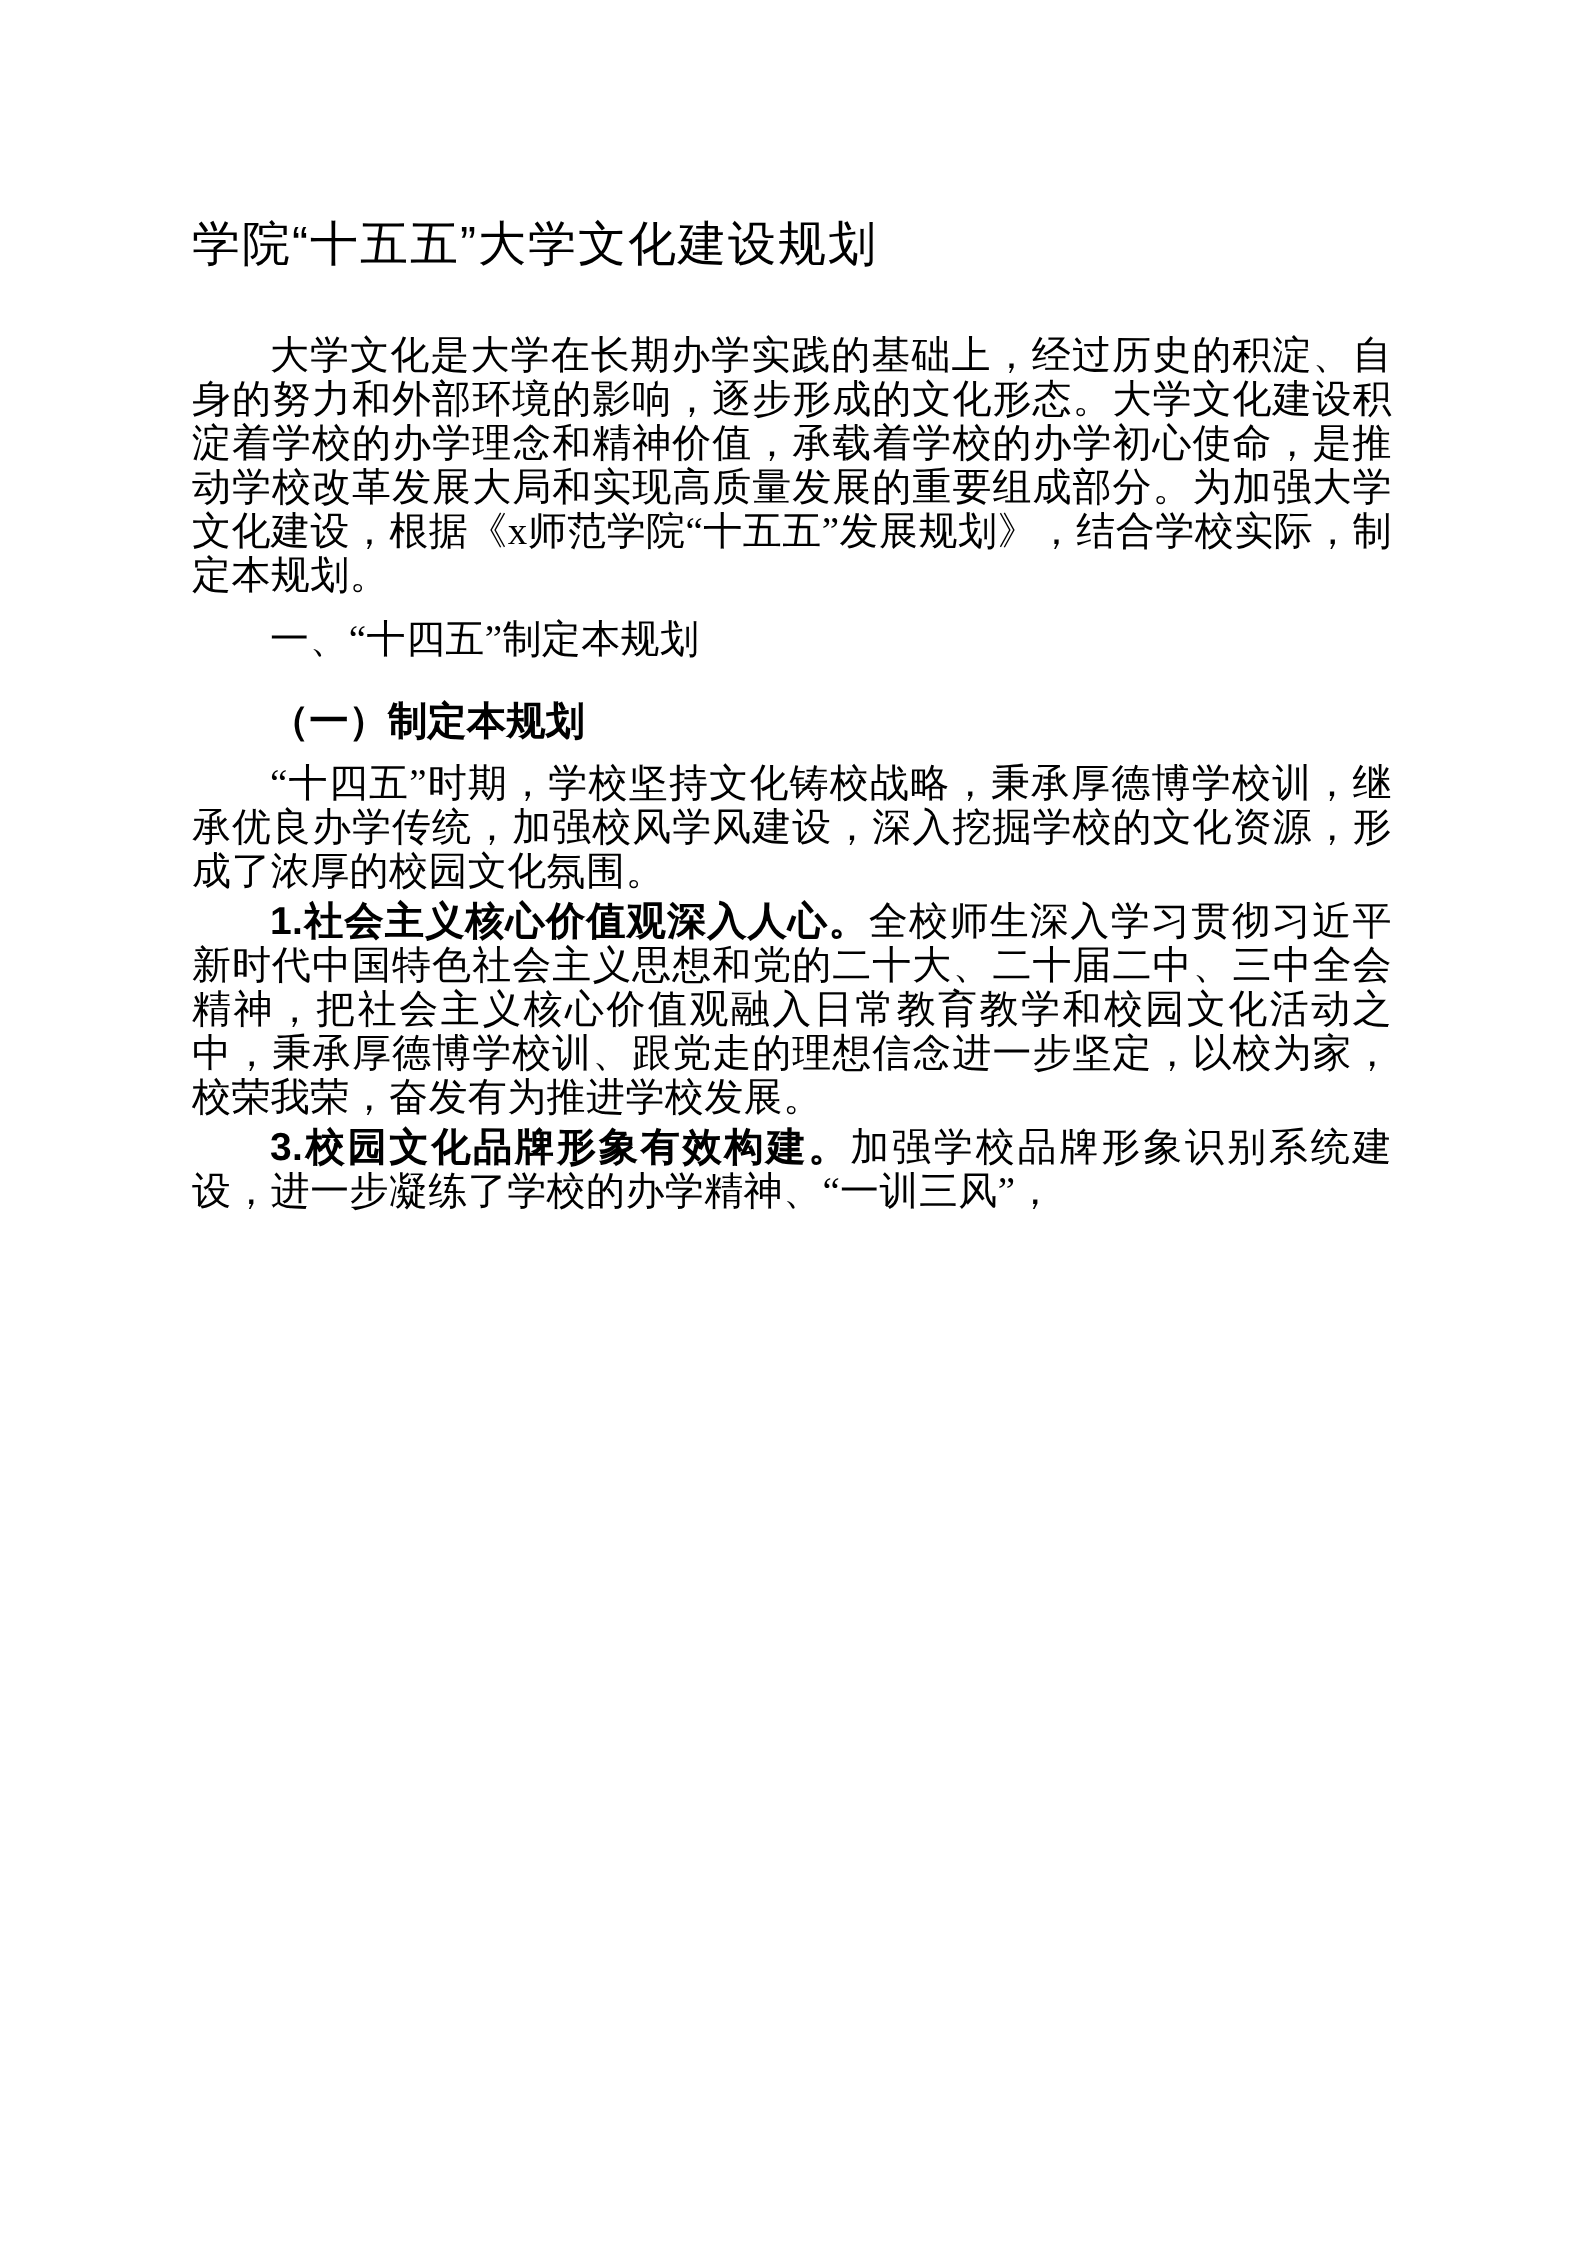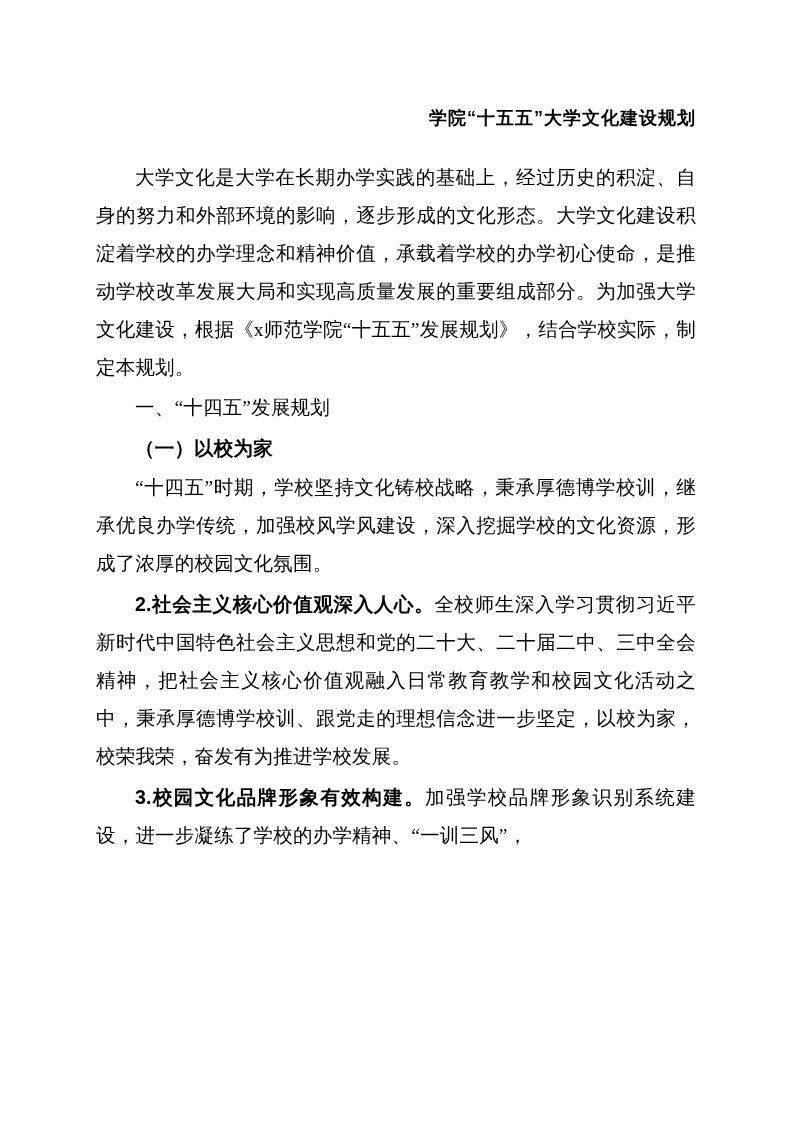--- a/index.html
+++ b/index.html
@@ -18,30 +18,30 @@
     color: #000000;
   }
   .content {
     position: absolute;
     left: 96px;
     top: 104px;
     width: 600px;
   }
   .doc-title {
     font-family: "Liberation Sans", "DejaVu Sans", sans-serif;
-    font-weight: bold;
-    font-size: 18px;
-    text-align: right;
+    font-weight: normal;
+    font-size: 24px;
+    text-align: left;
     letter-spacing: 1px;
     margin: 0 0 26px 0;
     line-height: 1.6;
   }
   p.para {
     font-size: 19.5px;
-    line-height: 38px;
+    line-height: 22px;
     margin: 0 0 2px 0;
     text-indent: 2em;
     text-align: justify;
     text-justify: inter-ideograph;
     letter-spacing: 0.2px;
   }
   .heading1 {
     font-size: 19.5px;
     line-height: 38px;
     margin: 0 0 2px 0;
@@ -65,24 +65,24 @@
 </head>
 <body>
 
 <div class="page">
   <div class="content">
 
     <h1 class="doc-title">学院“十五五”大学文化建设规划</h1>
 
     <p class="para">大学文化是大学在长期办学实践的基础上，经过历史的积淀、自身的努力和外部环境的影响，逐步形成的文化形态。大学文化建设积淀着学校的办学理念和精神价值，承载着学校的办学初心使命，是推动学校改革发展大局和实现高质量发展的重要组成部分。为加强大学文化建设，根据《x师范学院“十五五”发展规划》，结合学校实际，制定本规划。</p>
 
-    <p class="heading1">一、“十四五”发展规划</p>
+    <p class="heading1">一、“十四五”制定本规划</p>
 
-    <p class="heading2">（一）以校为家</p>
+    <p class="heading2">（一）制定本规划</p>
 
     <p class="para">“十四五”时期，学校坚持文化铸校战略，秉承厚德博学校训，继承优良办学传统，加强校风学风建设，深入挖掘学校的文化资源，形成了浓厚的校园文化氛围。</p>
 
-    <p class="para"><span class="lead-bold">2.社会主义核心价值观深入人心。</span><span>全校师生深入学习贯彻习近平新时代中国特色社会主义思想和党的二十大、二十届二中、三中全会精神，把社会主义核心价值观融入日常教育教学和校园文化活动之中，秉承厚德博学校训、跟党走的理想信念进一步坚定，以校为家，校荣我荣，奋发有为推进学校发展。</span></p>
+    <p class="para"><span class="lead-bold">1.社会主义核心价值观深入人心。</span><span>全校师生深入学习贯彻习近平新时代中国特色社会主义思想和党的二十大、二十届二中、三中全会精神，把社会主义核心价值观融入日常教育教学和校园文化活动之中，秉承厚德博学校训、跟党走的理想信念进一步坚定，以校为家，校荣我荣，奋发有为推进学校发展。</span></p>
 
     <p class="para"><span class="lead-bold">3.校园文化品牌形象有效构建。</span><span>加强学校品牌形象识别系统建设，进一步凝练了学校的办学精神、“一训三风”，</span></p>
 
   </div>
 </div>
 
 </body></html>

